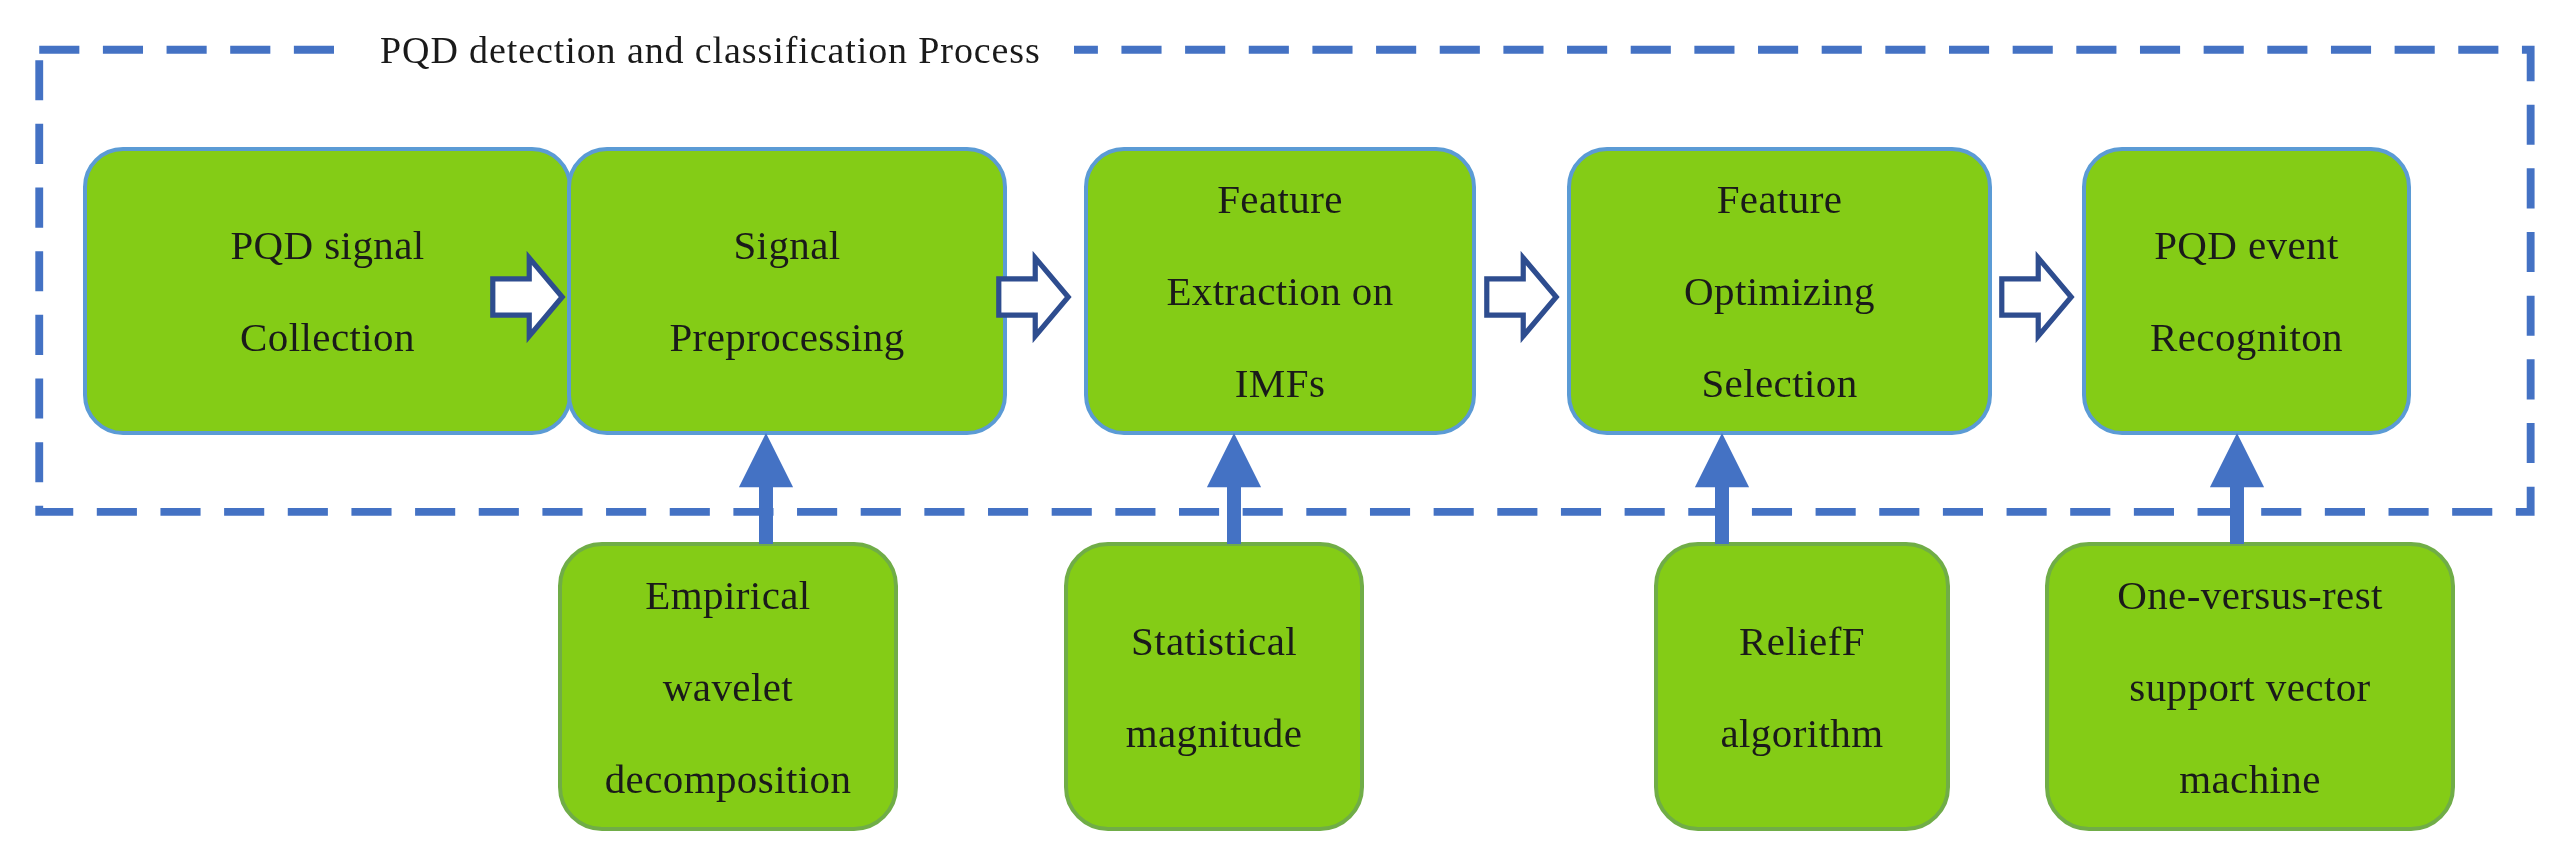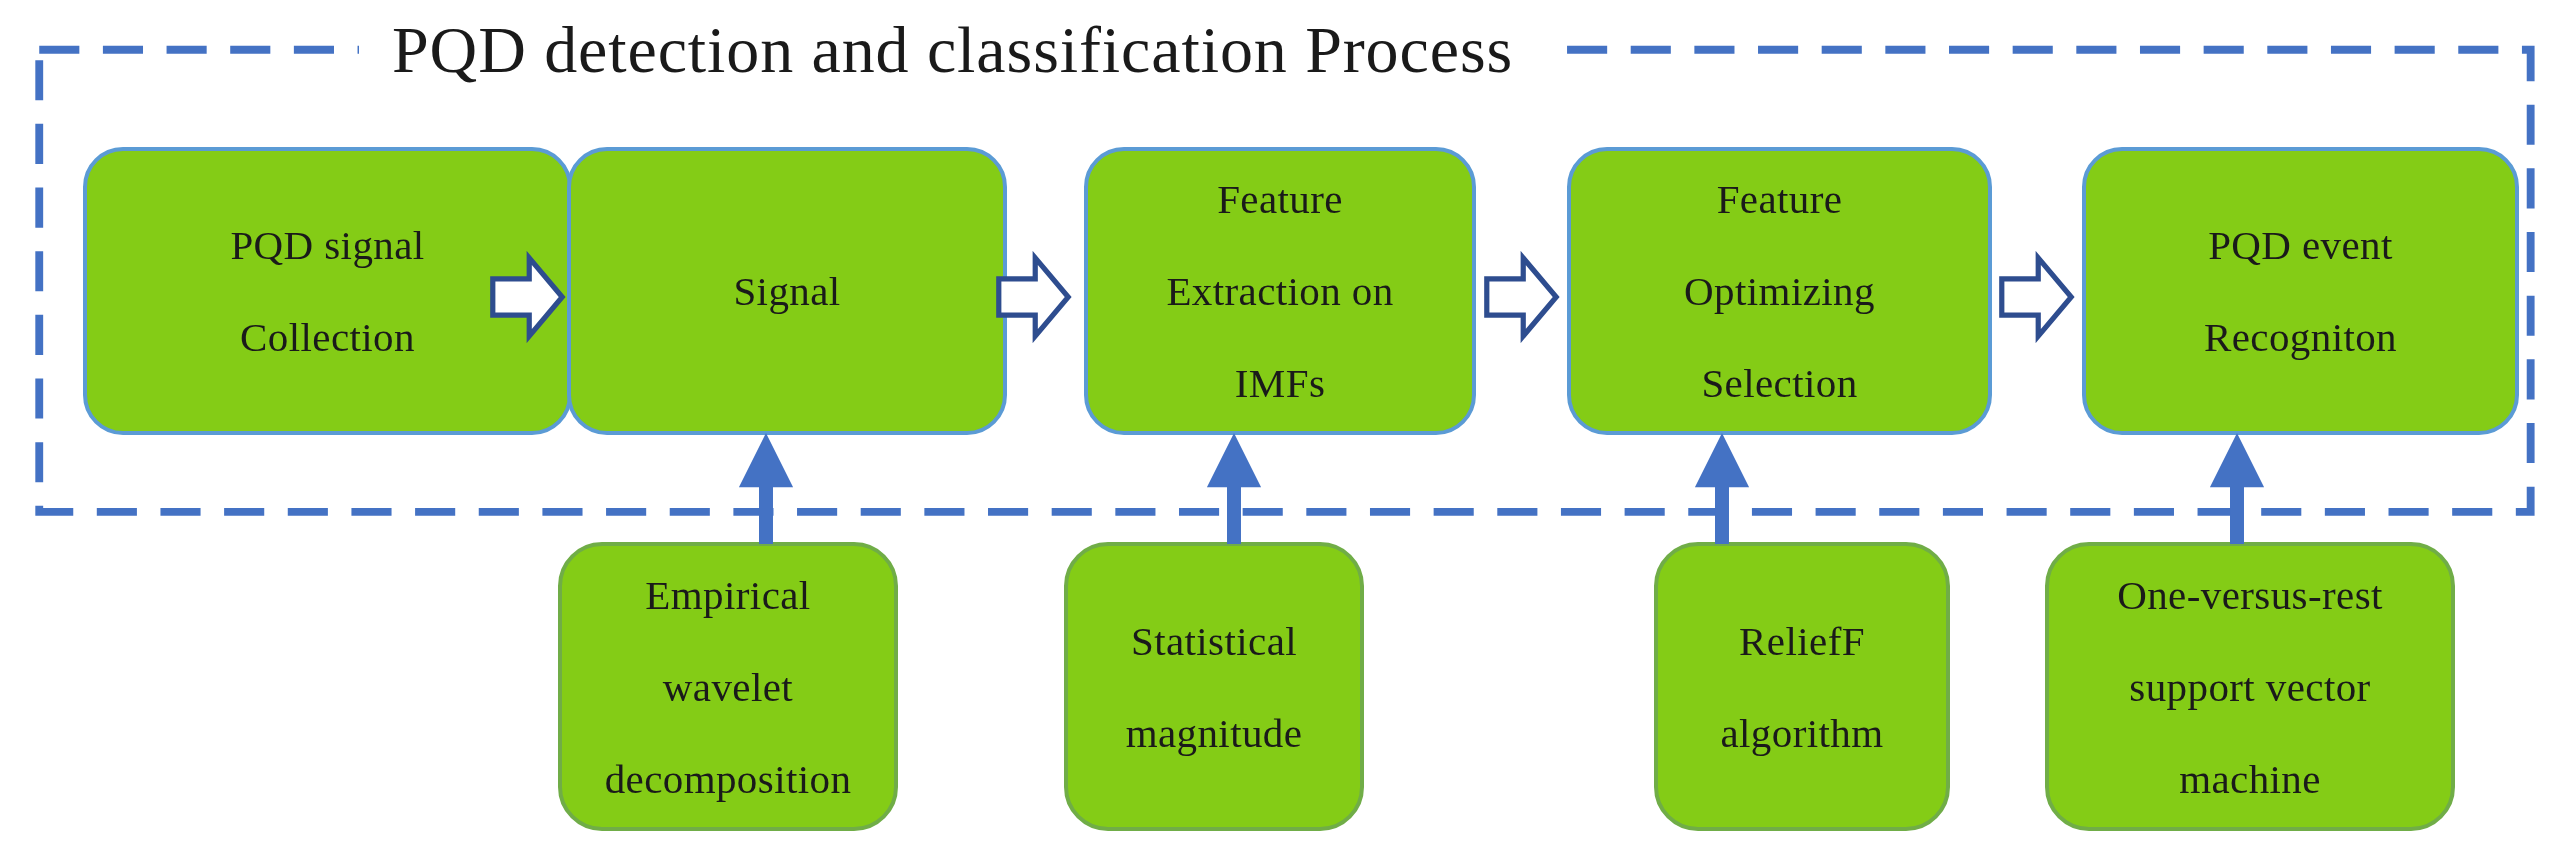--- a/index.html
+++ b/index.html
@@ -19,27 +19,27 @@
     color: var(--text, #1a1a1a);
   }
   .dashed-frame-svg {
     position: absolute;
     left: 0; top: 0;
     width: 2576px; height: 866px;
     pointer-events: none;
   }
   .diagram-title {
     position: absolute;
-    left: 359px;
+    left: 347px;
     top: 8.7px;
     height: 82px;
     line-height: 82px;
     padding: 0 33px;
     background: #ffffff;
-    font-size: 66px;
+    font-size: 38px;
     letter-spacing: 0.9px;
     white-space: nowrap;
     color: var(--text, #1a1a1a);
   }
   .box {
     position: absolute;
     box-sizing: border-box;
     background: #84cc16;
     display: flex;
     flex-direction: column;
@@ -89,32 +89,33 @@
   </svg>
 
   <div class="diagram-title">PQD detection and classification Process</div>
 
   <div class="box process-box" style="left:83px;  width:489px;">
     <span class="line">PQD signal</span>
     <span class="line">Collection</span>
   </div>
   <div class="box process-box" style="left:567px; width:440px;">
     <span class="line">Signal</span>
+    <span class="line">Preprocessing</span>
   </div>
   <div class="box process-box" style="left:1084px; width:392px;">
     <span class="line">Feature</span>
     <span class="line">Extraction on</span>
     <span class="line">IMFs</span>
   </div>
   <div class="box process-box" style="left:1567px; width:425px;">
     <span class="line">Feature</span>
     <span class="line">Optimizing</span>
     <span class="line">Selection</span>
   </div>
-  <div class="box process-box" style="left:2082px; width:437px;">
+  <div class="box process-box" style="left:2082px; width:329px;">
     <span class="line">PQD event</span>
     <span class="line">Recogniton</span>
   </div>
 
   <svg class="flow-arrow" style="left:489px;" viewBox="0 0 88 106" xmlns="http://www.w3.org/2000/svg">
     <path d="M4,32 H46 V8 L84,53 L46,98 V74 H4 Z" fill="#ffffff" stroke-width="6" stroke="#2E4D8F"></path>
   </svg>
   <svg class="flow-arrow" style="left:995px;" viewBox="0 0 88 106" xmlns="http://www.w3.org/2000/svg">
     <path d="M4,32 H46 V8 L84,53 L46,98 V74 H4 Z" fill="#ffffff" stroke-width="6" stroke="#2E4D8F"></path>
   </svg>

